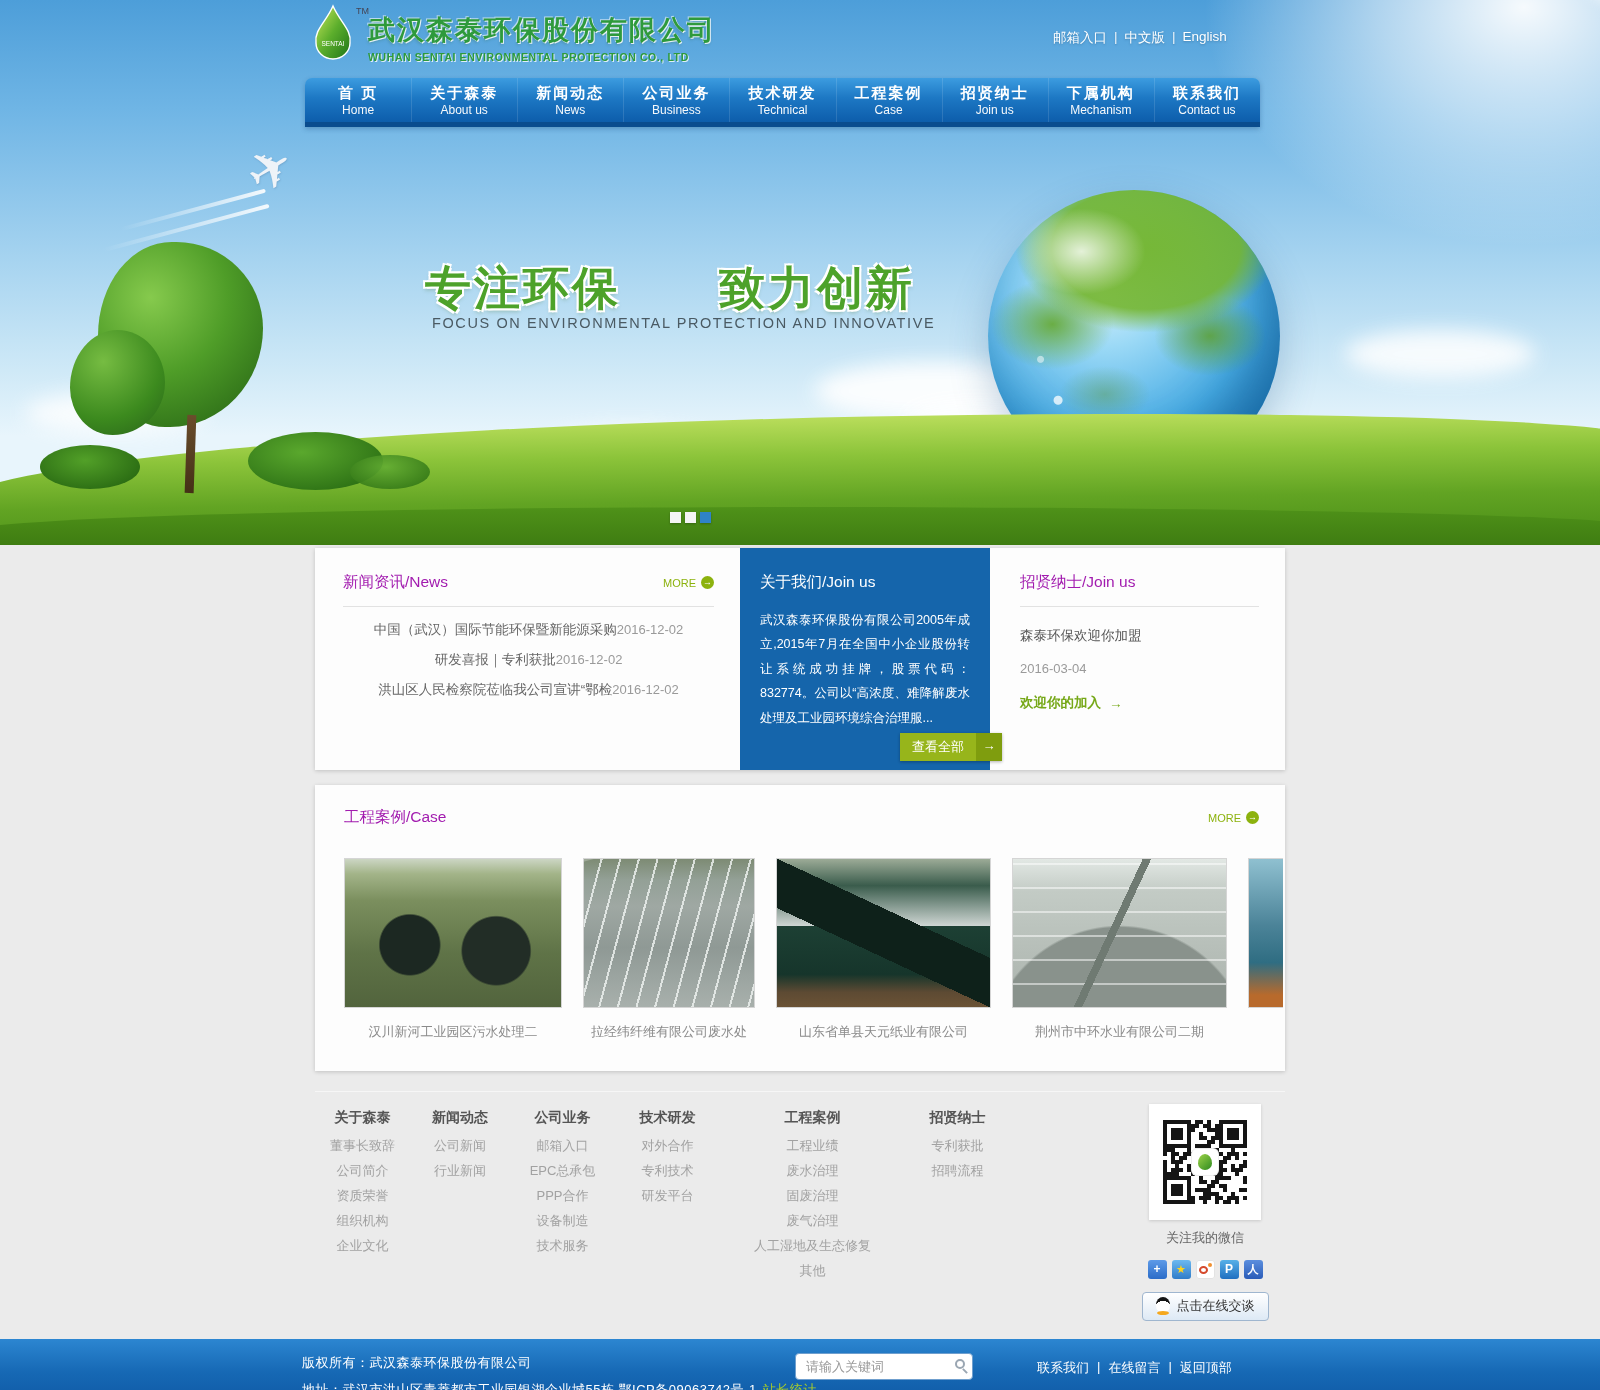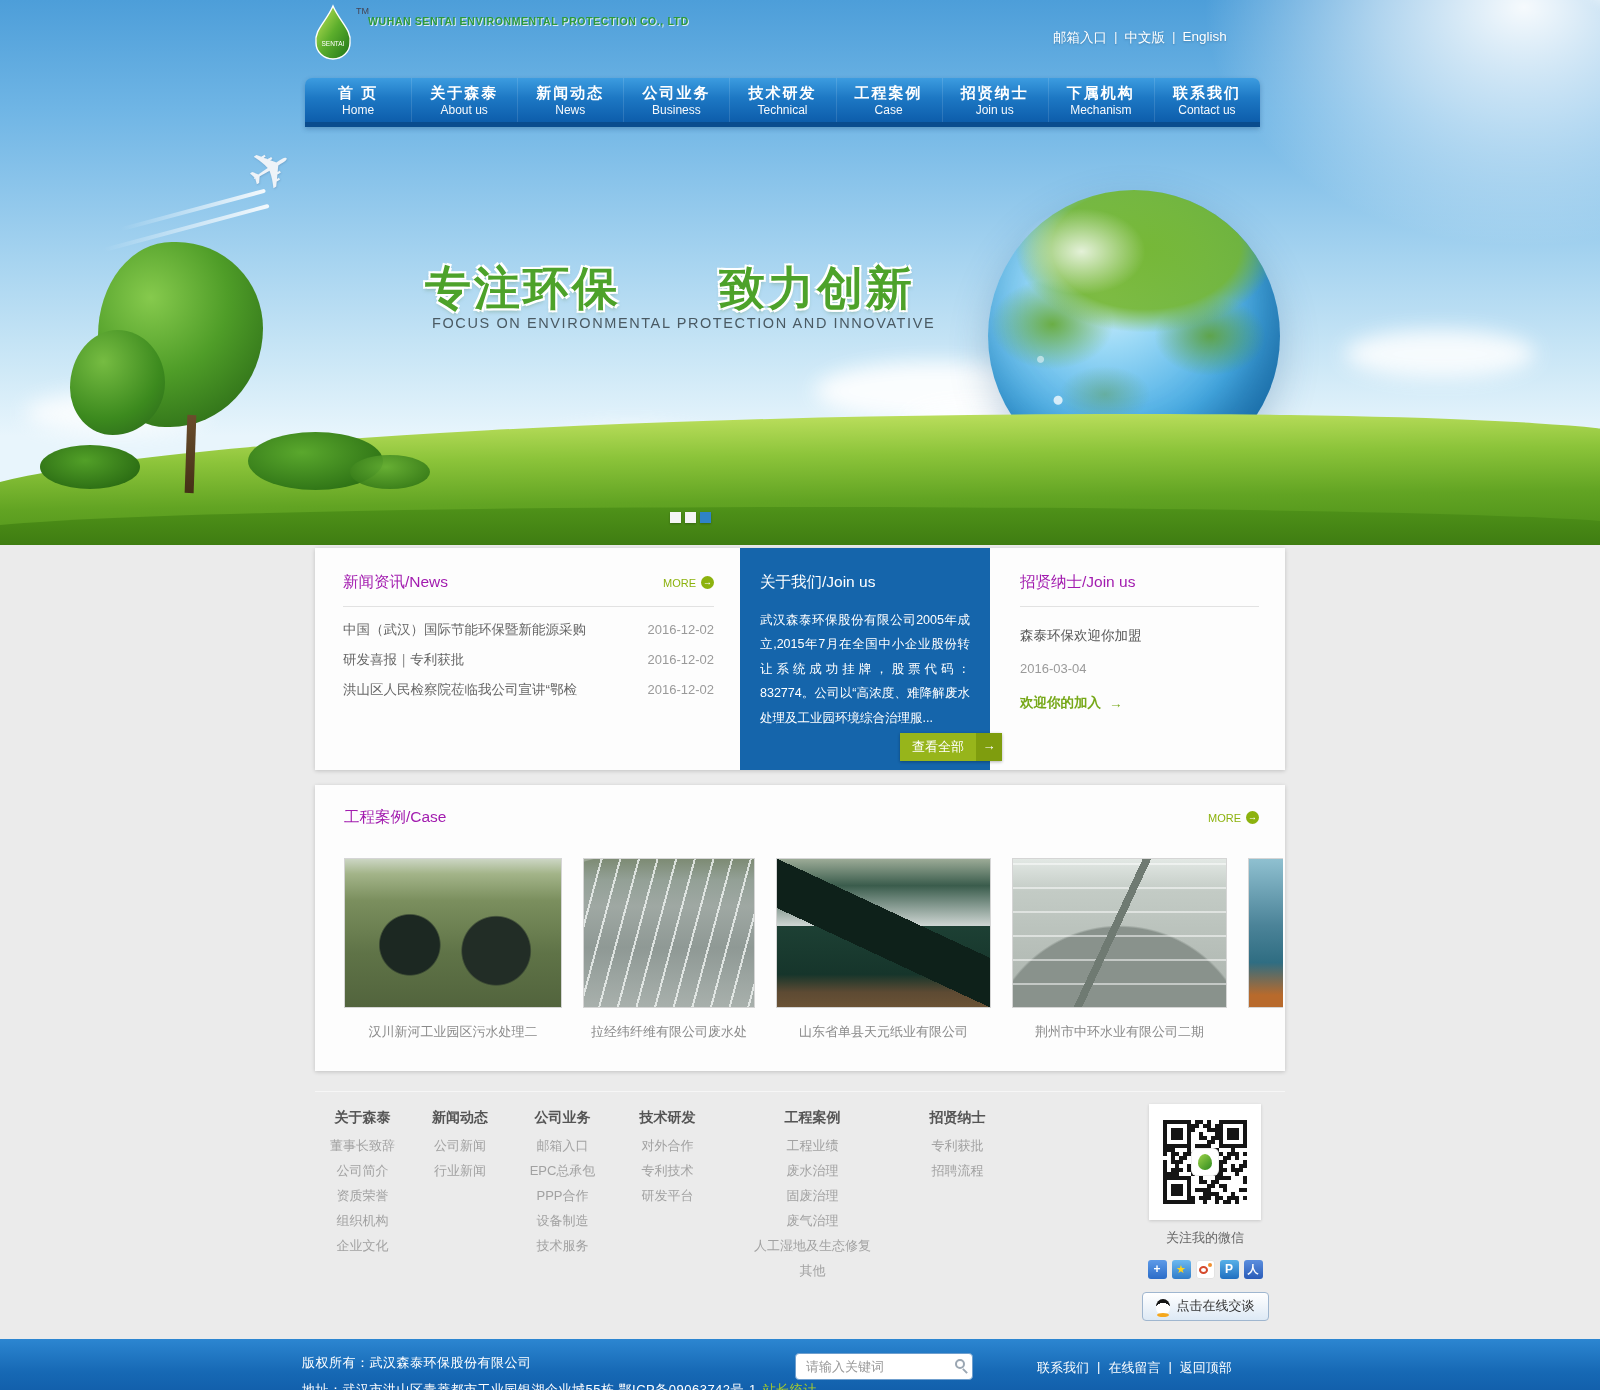--- a/index.html
+++ b/index.html
@@ -97,21 +97,21 @@
   
   .wrap{width:970px;margin:0 auto;position:relative;}
   .panel{background:#fdfdfd;box-shadow:0 1px 4px rgba(0,0,0,.18);}
   .panel1{margin-top:3px;height:222px;display:flex;}
   .sec-head{display:flex;justify-content:space-between;align-items:center;}
   .sec-title{font-size:15.5px;color:#a21caf;}
   .more{display:flex;align-items:center;gap:5px;font-size:11px;color:#8cb20e;cursor:pointer;text-decoration:none;}
   .more-icon{width:13px;height:13px;border-radius:50%;background:#8cb20e;color:#fff;font-size:9px;line-height:13px;text-align:center;}
   .hr{height:1px;background:#e2e2e2;margin:13px 0 8px;}
   .news{width:425px;box-sizing:border-box;padding:24px 26px 0 28px;}
-  .news-row{display:flex;justify-content:space-between;line-height:30px;cursor:pointer;}
+  .news-row{display:flex;justify-content:center;line-height:30px;cursor:pointer;}
   .news-title{font-size:13.5px;color:#666;white-space:nowrap;overflow:hidden;max-width:275px;}
   .news-date{font-size:13px;color:#9a9a9a;}
   .about{width:250px;box-sizing:border-box;background:#1565ab;color:#fff;padding:24px 20px;position:relative;}
   .about-title{font-size:15.5px;margin-bottom:15px;}
   .about-text{font-size:12.5px;line-height:1.95;text-align:justify;}
   .about-btn{position:absolute;right:-12px;bottom:9px;display:flex;cursor:pointer;box-shadow:0 1px 3px rgba(0,0,0,.3);}
   .about-btn .lbl{background:#97b51b;color:#fff;font-size:13px;padding:5px 12px;}
   .about-btn .arr{background:#7f9d0e;color:#fff;font-size:13px;padding:5px 0;width:26px;text-align:center;}
   .join{flex:1;box-sizing:border-box;padding:24px 26px 0 30px;}
   .join-item{font-size:13.5px;color:#555;margin-top:20px;cursor:pointer;}
@@ -157,21 +157,21 @@
   .wechat-caption{font-size:13px;color:#666;margin-top:9px;}
   .social{display:flex;justify-content:center;gap:5px;margin-top:13px;}
   .sicon{width:19px;height:19px;border-radius:3px;color:#fff;font-size:12px;line-height:19px;text-align:center;cursor:pointer;font-weight:bold;position:relative;}
   .s-share{background:linear-gradient(180deg,#5d9ae8,#2b6cc8);}
   .s-qzone{background:linear-gradient(180deg,#6db9f0,#2f7cc9);color:#ffd31c;font-size:11px;}
   .s-weibo{background:#fff;box-shadow:inset 0 0 0 1px #e3e3e3;}
   .s-weibo:before{content:"";position:absolute;left:3px;top:6px;width:9px;height:8px;border:2px solid #d5492c;border-radius:50%;box-sizing:border-box;}
   .s-weibo:after{content:"";position:absolute;right:3px;top:3px;width:4px;height:4px;border-radius:50%;background:#f09030;}
   .s-pengyou{background:linear-gradient(180deg,#57b0e8,#1f6fc0);}
   .s-renren{background:linear-gradient(180deg,#5b8ede,#2a5cb8);font-size:11px;}
-  .chat-btn{display:inline-flex;align-items:flex-end;gap:7px;margin-top:13px;padding:4px 13px 5px;cursor:pointer;
+  .chat-btn{display:inline-flex;align-items:flex-start;gap:7px;margin-top:13px;padding:4px 13px 5px;cursor:pointer;
     background:linear-gradient(180deg,#ffffff,#dde9f5);border:1px solid #9fb6cf;border-radius:4px;font-size:13px;color:#333;}
   .qq{width:14px;height:16px;border-radius:50% 50% 46% 46%;position:relative;
     background:radial-gradient(ellipse 58% 42% at 50% 66%,#fff 0 99%,transparent 100%),#141414;}
   .qq:after{content:"";position:absolute;left:1px;bottom:-2px;width:12px;height:4px;border-radius:50%;background:#f5a81e;}
   
   .bar{margin-top:18px;height:75px;background:linear-gradient(180deg,#2c86d1 0%,#1668b4 45%,#0d55a0 100%);}
   .bar-inner{width:970px;margin:0 auto;position:relative;height:75px;color:#fff;}
   .copyright{position:absolute;left:-13px;top:15px;font-size:13px;letter-spacing:.5px;font-family:Liberation Serif, serif;}
   .address{position:absolute;left:-13px;top:42px;font-size:13px;letter-spacing:.5px;}
   .stats{color:#a8cc29;text-decoration:underline;cursor:pointer;margin-left:6px;}
@@ -229,20 +229,21 @@
               <stop offset="0.5" stop-color="#5cae2c"></stop>
               <stop offset="1" stop-color="#1e7417"></stop>
         </linearGradient>
           </defs>
         <path d="M21 2 C28 18, 40 26, 38 39 a17 16 0 1 1 -34 0 C2 26, 14 18, 21 2 Z" fill="url(#lg)" stroke="#ffffff" stroke-width="1.4"></path>
         <text x="21" y="42" font-size="6.5" fill="#ffffff" text-anchor="middle" font-family="Liberation Sans, sans-serif">SENTAI</text>
       </svg>
       <span class="tm">TM</span>
     </div>
     <div class="brand">
+      <div class="brand-cn">武汉森泰环保股份有限公司</div>
       <div class="brand-en">WUHAN SENTAI ENVIRONMENTAL PROTECTION CO., LTD</div>
     </div>
     <div class="top-links">
       <a>邮箱入口</a>
       <span class="sep">|</span>
       <a>中文版</a>
       <span class="sep">|</span>
       <a>English</a>
     </div>
   </div>

